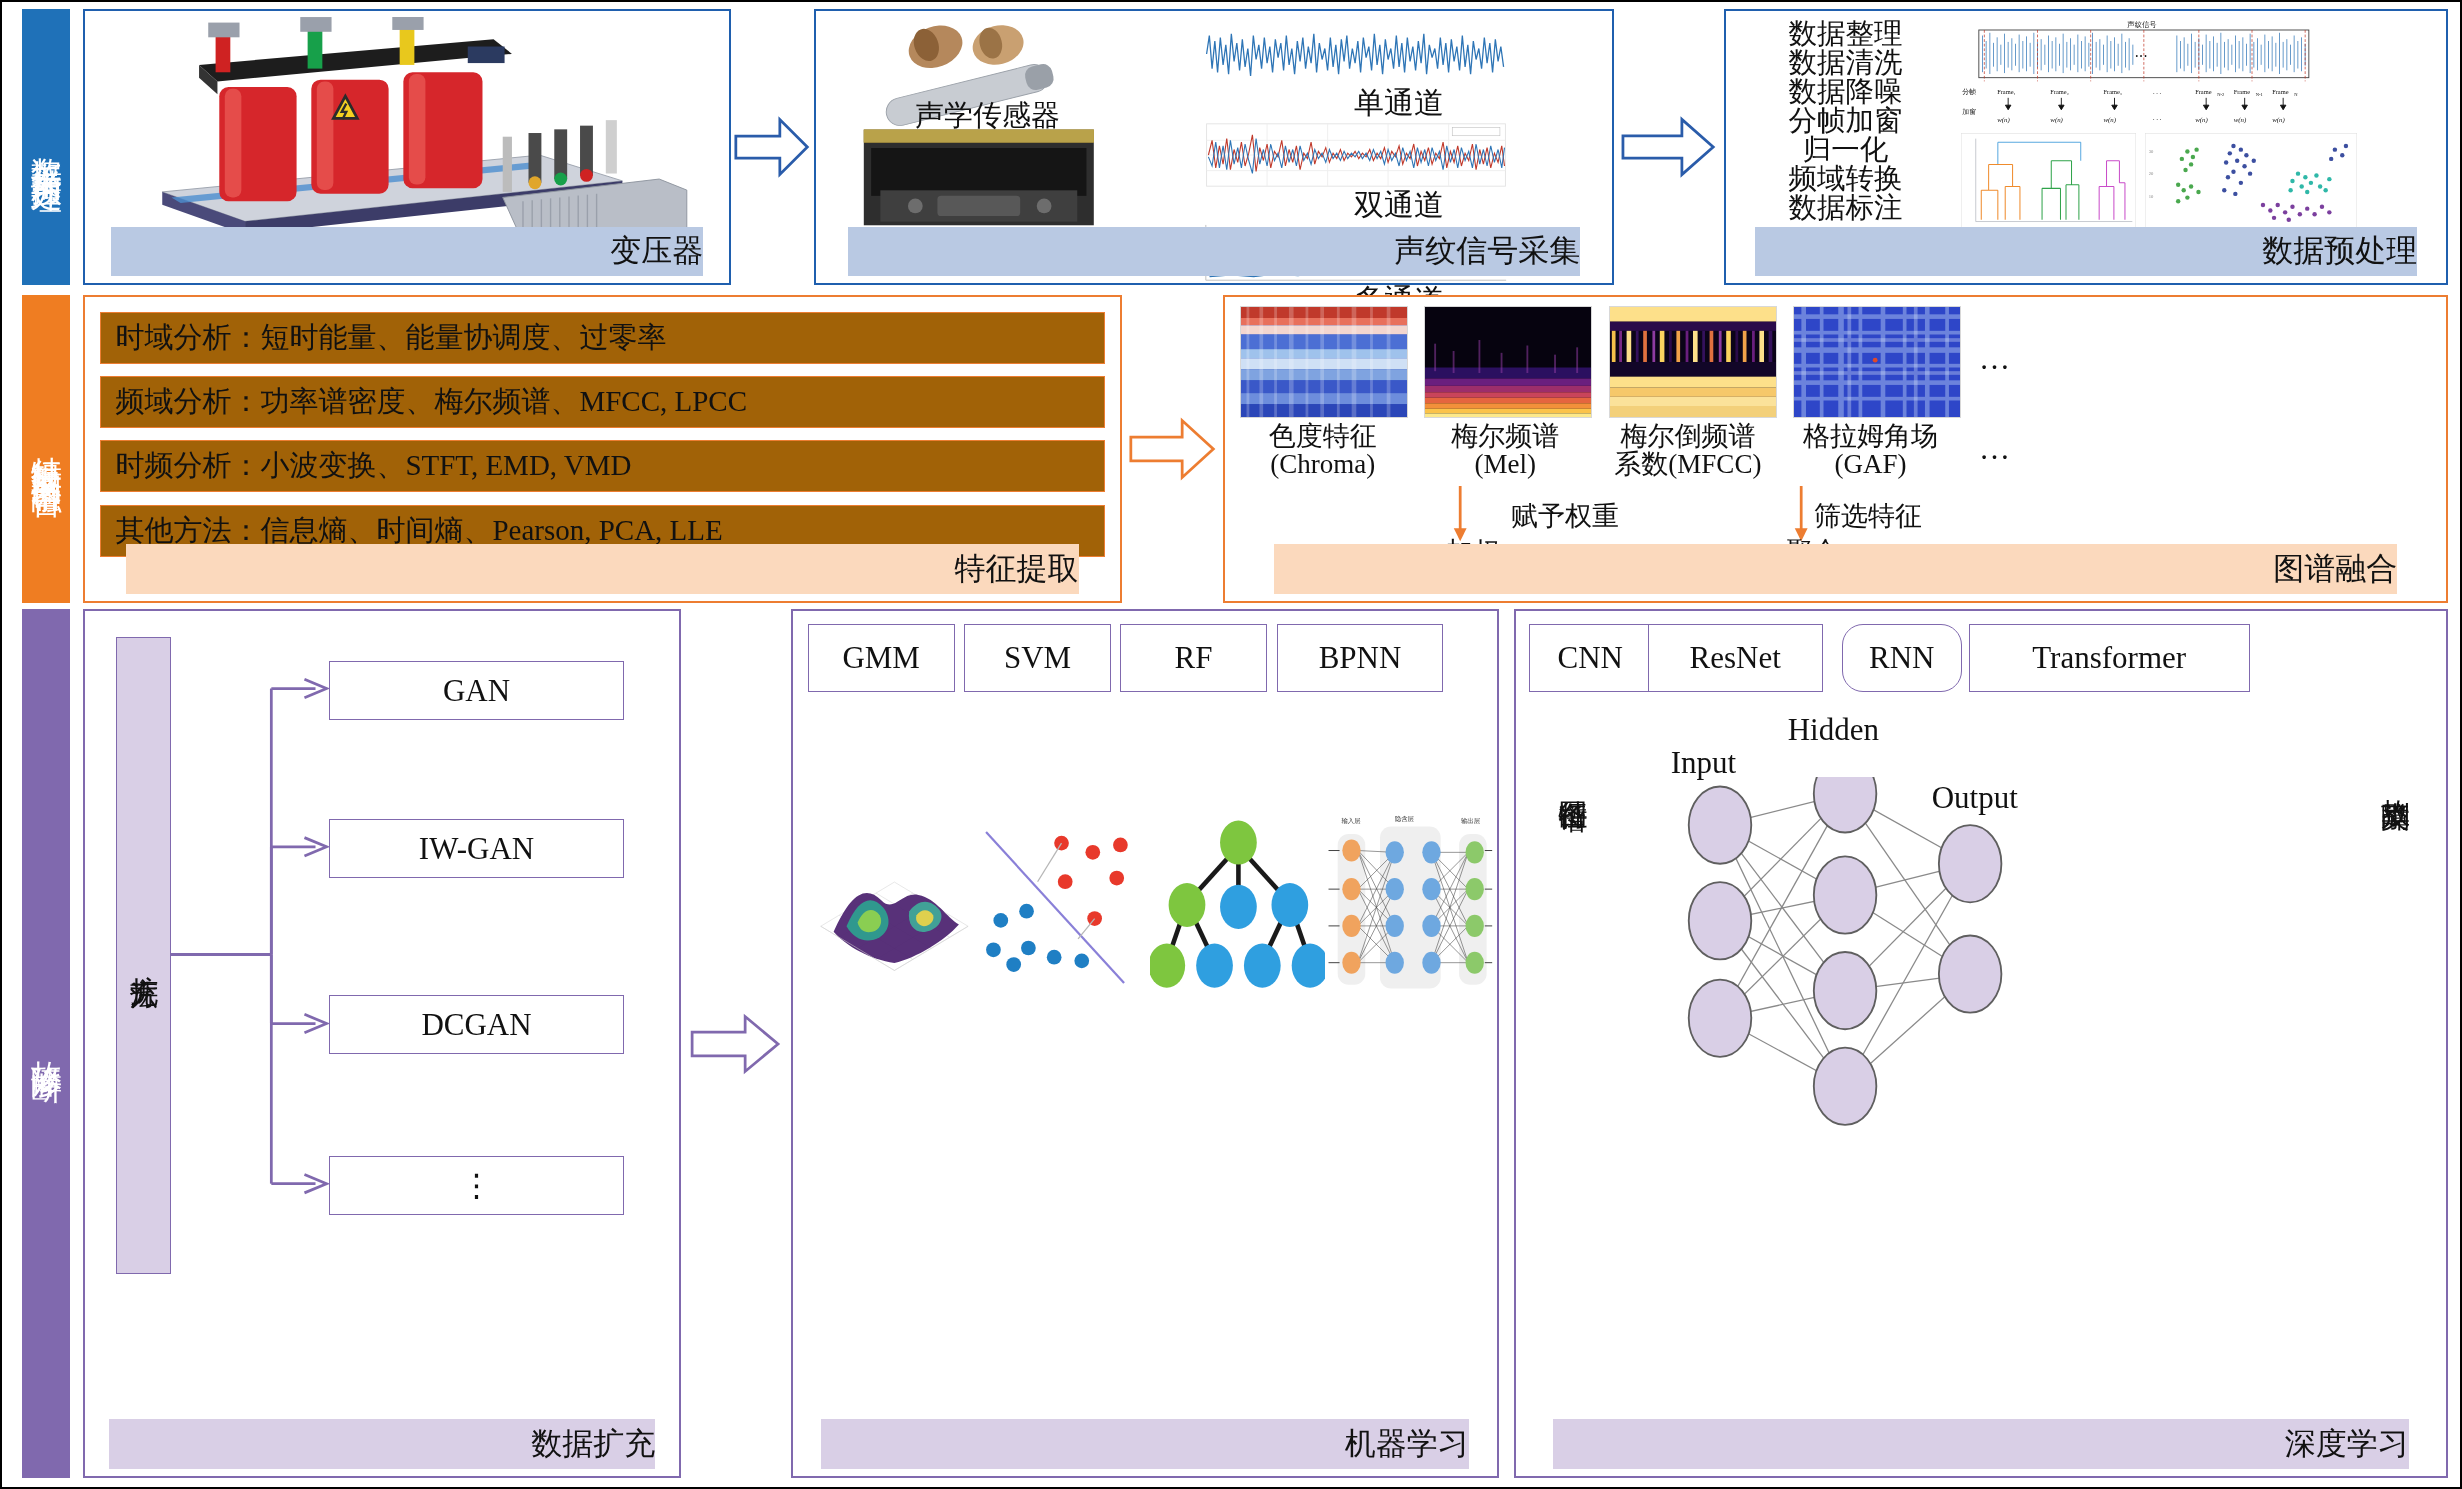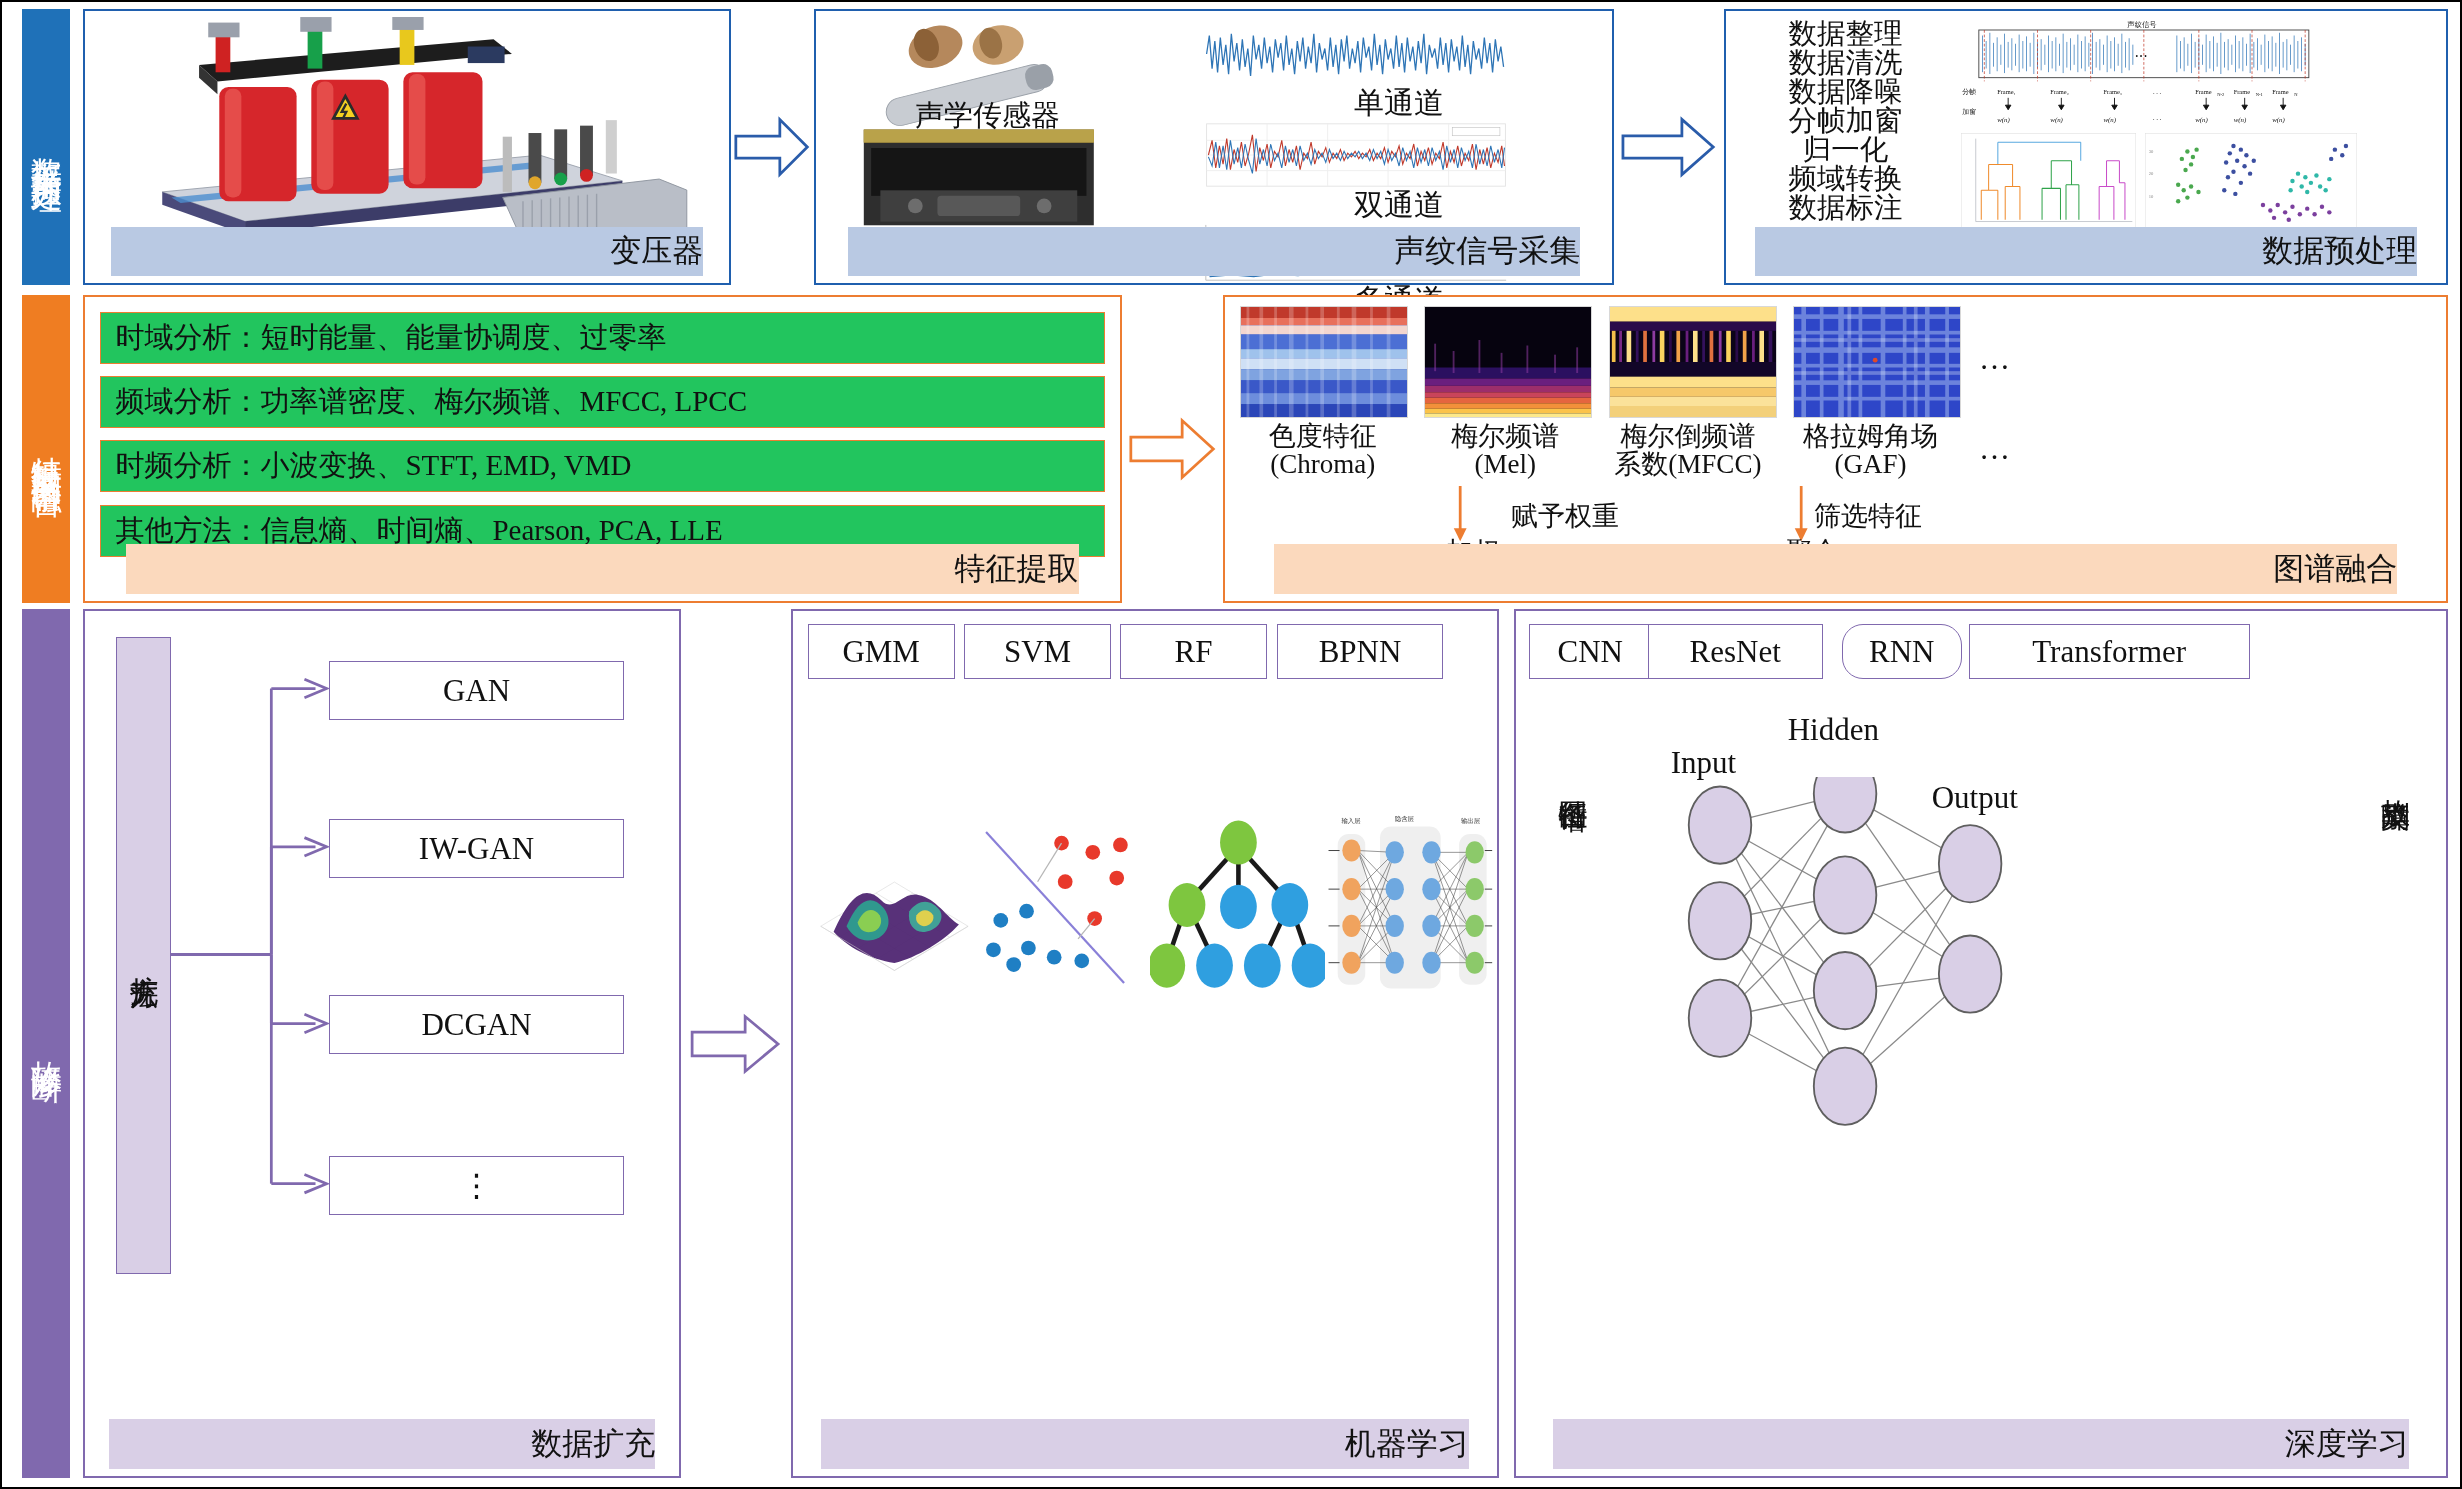--- a/index.html
+++ b/index.html
@@ -51,21 +51,21 @@
 
   .prep-wrap{position:absolute;left:13px;top:5.5px;right:9.2px;bottom:57px;display:flex;}
   .prep-list{width:213px;text-align:center;font-size:28.5px;line-height:1.02;color:#111;padding-top:1.8px;}
   .prep-list div{white-space:nowrap;}
   .prep-figs{flex:1;position:relative;padding-left:3.7px;text-align:right;}
 
   
   #panel-featext{flex:0 0 1039px;position:relative;}
   #panel-fusion{flex:1 1 auto;position:relative;}
   .feat-box{position:absolute;left:14.7px;right:14.7px;height:50px;border:1.8px solid #ed7d31;
-    display:flex;align-items:center;background:#22c55e;text-align:center;}
+    display:flex;align-items:center;background:#a16207;text-align:center;}
   .feat-box span{padding-left:14.7px;font-size:29px;color:#111;white-space:nowrap;}
 
   .fusion-imgs{position:absolute;left:14.7px;top:9.2px;display:flex;gap:16.6px;}
   .fimg{width:166px;height:110px;border:0.9px solid #d8d8d8;position:relative;overflow:hidden;}
   .fus-names{position:absolute;top:125px;left:14.7px;display:flex;gap:16.6px;}
   .fus-name{width:166px;text-align:center;font-size:27px;line-height:1.05;color:#111;}
   .fus-dots{position:absolute;font-size:31px;color:#111;}
   .fus-arrow{position:absolute;}
   .fus-note{position:absolute;font-size:27px;color:#111;white-space:nowrap;}
 
@@ -74,21 +74,21 @@
   #panel-ml{flex:0 0 708px;position:relative;}
   #panel-dl{flex:1 1 auto;position:relative;}
 
   .aug-vbox{position:absolute;left:31px;top:26px;width:53px;height:635px;background:#d9cfe6;
     border:1.8px solid #8069ae;display:flex;align-items:center;justify-content:center;}
   .aug-vbox span{writing-mode:vertical-rl;text-orientation:upright;font-size:28.5px;color:#111;letter-spacing:1.8px;}
   .aug-item{position:absolute;left:244px;width:293px;height:57px;border:1.8px solid #8069ae;background:#fff;
     display:flex;align-items:center;justify-content:center;font-size:31px;color:#111;}
   .aug-dots{font-size:31px;line-height:0.5;letter-spacing:0;}
 
-  .mdl-chip{position:absolute;height:55px;border:1.8px solid #8069ae;background:#fff;display:flex;
+  .mdl-chip{position:absolute;height:68px;border:1.8px solid #8069ae;background:#fff;display:flex;
     align-items:center;justify-content:center;font-size:31px;color:#111;padding:0 1px;box-sizing:border-box;}
 
   .dl-side{position:absolute;font-size:29px;color:#111;writing-mode:vertical-rl;text-orientation:upright;
     line-height:1.06;letter-spacing:0.9px;}
   .nn-lbl{position:absolute;font-size:31px;color:#111;}
 </style>
 </head>
 <body>
 
 <div id="page">

